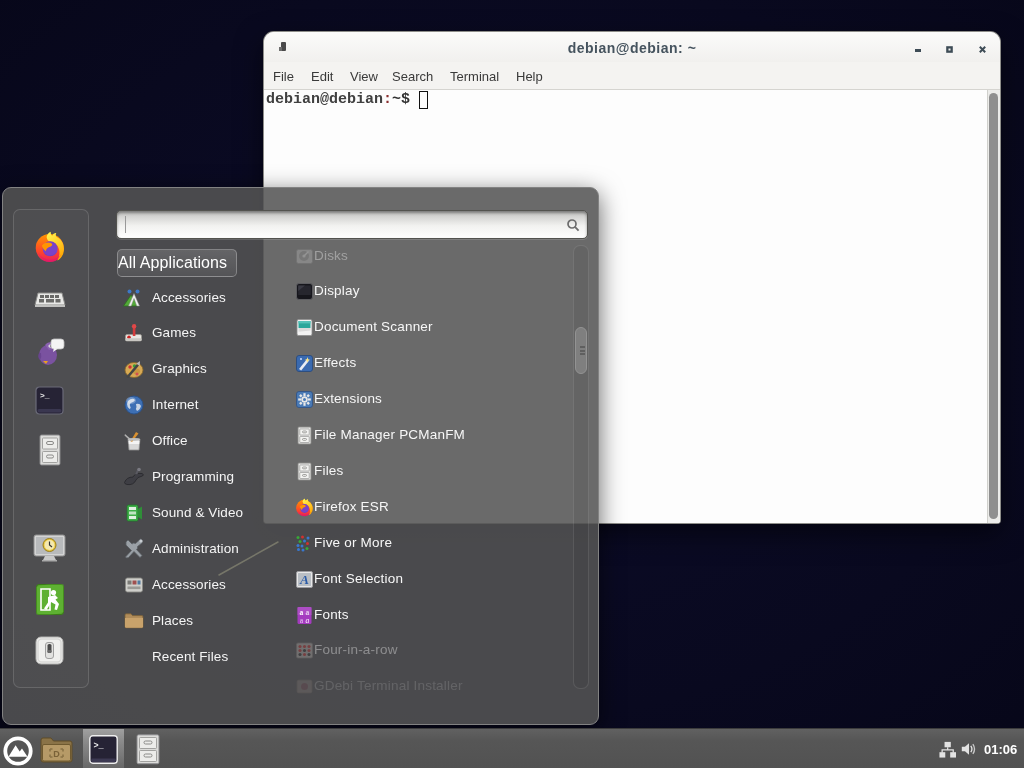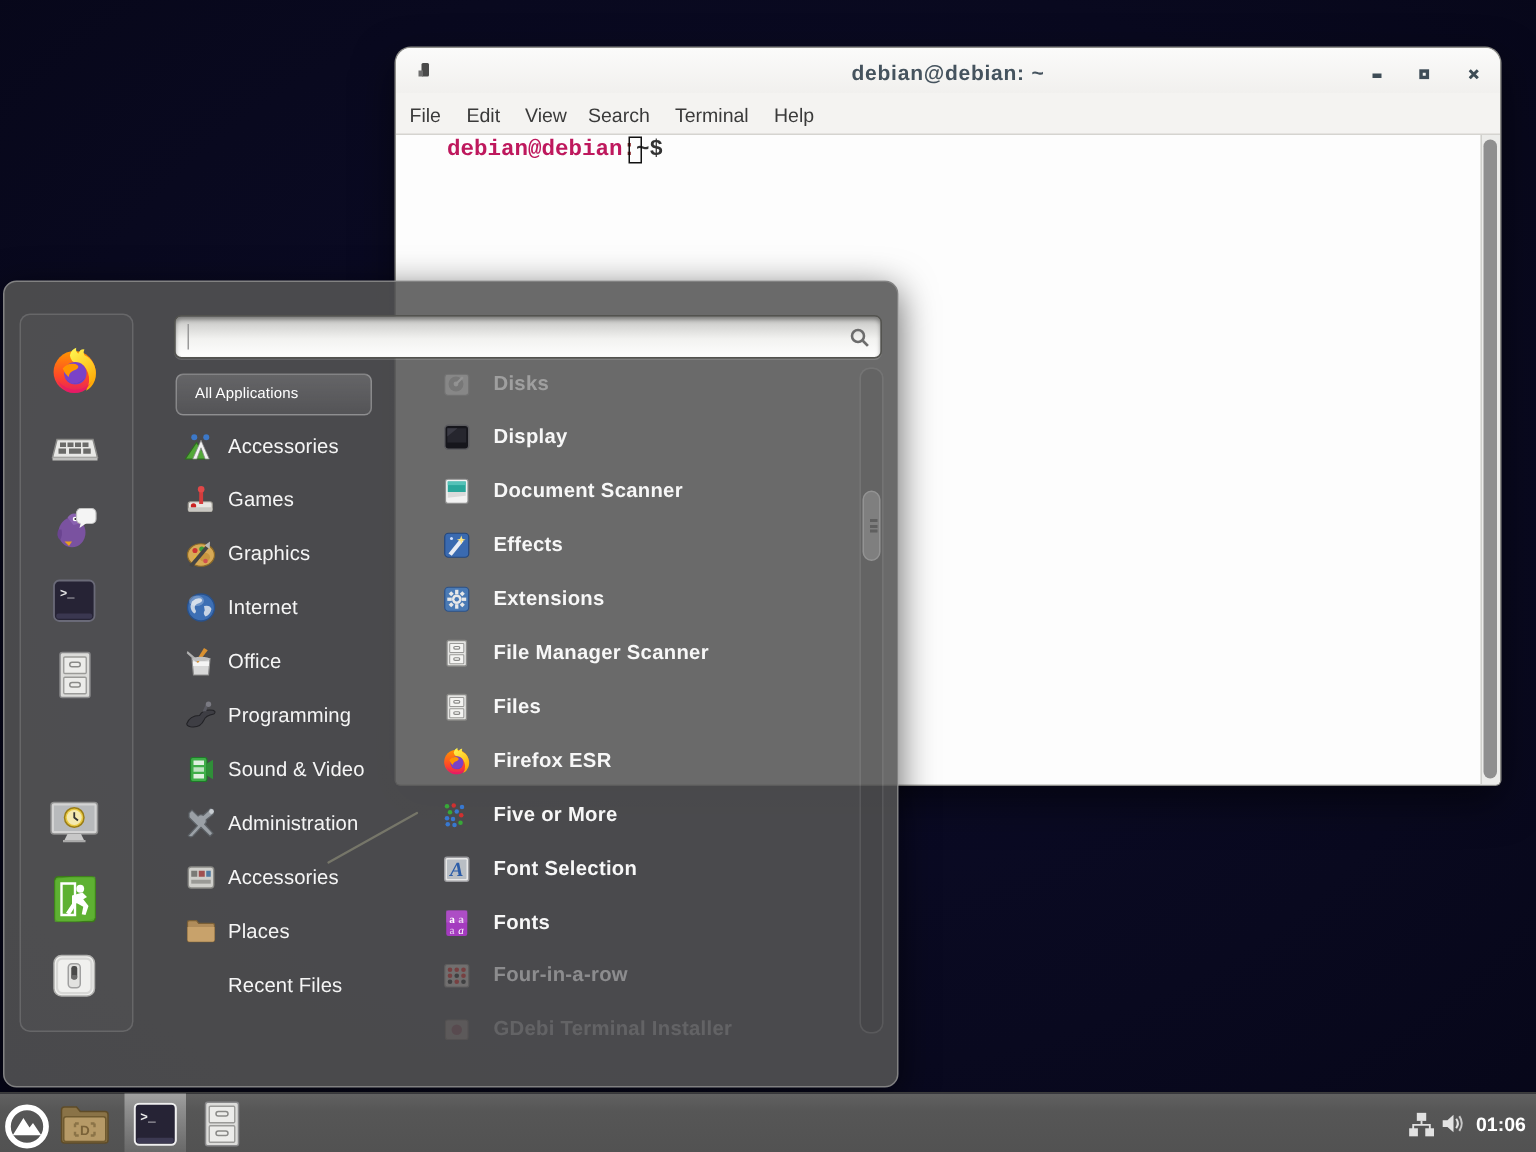--- a/index.html
+++ b/index.html
@@ -29,30 +29,30 @@
   #menu { position:absolute; left:2px; top:187px; width:597px; height:538px;
     background:rgba(84,84,84,0.87); border:1px solid #828282; border-radius:9px;
     box-shadow:0 6px 24px rgba(0,0,0,0.6); }
   #sidebar { position:absolute; left:10px; top:21px; width:76px; height:479px;
     border:1px solid rgba(255,255,255,0.14); border-radius:7px; background:rgba(255,255,255,0.025); }
   .sbi { position:absolute; }
   #searchbox { position:absolute; left:113px; top:22px; width:472px; height:29px;
     background:linear-gradient(#c2c2c0, #f2f2f0 55%, #fefefe); border:1px solid #53534f; border-radius:5px;
     box-shadow:inset 0 2px 3px rgba(0,0,0,0.38), 0 1px 0 rgba(255,255,255,0.15); }
   #searchcaret { position:absolute; left:8px; top:5px; width:1px; height:17px; background:#999; }
-  #allapps { position:absolute; left:114px; top:61px; width:131px; height:28px;
+  #allapps { position:absolute; left:114px; top:61px; width:120px; height:28px;
     background:linear-gradient(rgba(255,255,255,0.15), rgba(255,255,255,0.06));
     border:1px solid rgba(255,255,255,0.28); border-radius:5px;
-    color:#fff; font-size:10px; line-height:26px; padding-left:12px; letter-spacing:0.1px; }
+    color:#fff; font-size:16px; line-height:26px; letter-spacing:0.1px; }
   .cat { position:absolute; left:120px; height:22px; color:#f5f5f5; font-size:13.5px; letter-spacing:0.1px; }
   .cat .ci { position:absolute; left:0; top:0; width:22px; height:22px; }
   .cat .cl { position:absolute; left:29px; top:3px; white-space:nowrap; }
   .app { position:absolute; left:292px; height:19px; color:#f7f7f7; font-size:13.5px; letter-spacing:0.2px; }
   .app .ai { position:absolute; left:0; top:0; width:19px; height:19px; }
-  .app .al { position:absolute; left:34px; top:1px; white-space:nowrap;font-weight:bold; }
+  .app .al { position:absolute; left:19px; top:1px; white-space:nowrap; }
   .dim40 { opacity:0.38; }
   .dim30 { opacity:0.14; }
   #mthumb { position:absolute; left:572px; top:139px; width:12px; height:47px;
     background:#7f7f7f; border:1px solid #939393; border-radius:6px; }
   #mthumb i { position:absolute; left:3.5px; width:5px; height:2px; background:#5f5f5f; }
   #watermark { position:absolute; left:457px; top:479px; font-size:30px; font-weight:bold;
     color:rgba(255,255,255,0.20); letter-spacing:0.5px; }
 
   
   #taskbar { position:absolute; left:0; top:728px; width:1024px; height:40px;
@@ -80,21 +80,21 @@
     <div style="position:absolute;left:651px;top:17px;width:6px;height:3px;background:#3e4c56;"></div>
     <svg style="position:absolute;left:682px;top:14px;" width="7" height="7" viewBox="0 0 7 7">
       <rect x="0.2" y="0.2" width="6.6" height="6.6" fill="#3e4c56"></rect>
       <rect x="2.5" y="2.5" width="2" height="2" fill="#f5f5f3"></rect>
     </svg>
     <svg style="position:absolute;left:715px;top:14px;" width="7" height="7" viewBox="0 0 7 7">
       <path d="M0.8 0.8 L6.2 6.2 M6.2 0.8 L0.8 6.2" stroke="#3e4c56" stroke-width="2"></path>
     </svg>
   </div>
   <div id="termbody">
-    <div id="prompt"><span style="color:#be185d;margin-left:32px;">debian@debian</span><span style="color:#8b3030;">:</span><span style="color:#333;">~$</span></div>
+    <div id="prompt"><span style="color:#404040;">debian@debian</span><span style="color:#8b3030;">:</span><span style="color:#333;">~$</span></div>
     <div id="cursor"></div>
     <div id="vscroll">
         <div id="vthumb"></div>
       </div>
   </div>
 </div>
 
 <div id="menu">
   <div id="sidebar"></div>
   <svg class="sbi" style="left:31px;top:43px;" width="32" height="32" viewBox="0 0 32 32">
@@ -334,21 +334,21 @@
       <span class="al">Extensions</span>
     </div>
   <div class="app" style="top:238.0px;">
       <svg class="ai" viewBox="0 0 19 19">
         <rect x="3" y="1" width="13" height="17" rx="1" fill="#e4e4e2" stroke="#8a8a88" stroke-width="0.9"></rect>
         <rect x="4.8" y="3" width="9.4" height="6" rx="0.5" fill="#f4f4f2" stroke="#9a9a98" stroke-width="0.7"></rect>
         <rect x="4.8" y="10.5" width="9.4" height="6" rx="0.5" fill="#f4f4f2" stroke="#9a9a98" stroke-width="0.7"></rect>
         <rect x="7.5" y="5" width="4" height="1.8" rx="0.9" fill="none" stroke="#8a8a88" stroke-width="0.8"></rect>
         <rect x="7.5" y="12.5" width="4" height="1.8" rx="0.9" fill="none" stroke="#8a8a88" stroke-width="0.8"></rect>
       </svg>
-      <span class="al">File Manager Scanner</span>
+      <span class="al">File Manager PCManFM</span>
     </div>
   <div class="app" style="top:273.9px;">
       <svg class="ai" viewBox="0 0 19 19">
         <rect x="3" y="1" width="13" height="17" rx="1" fill="#e4e4e2" stroke="#8a8a88" stroke-width="0.9"></rect>
         <rect x="4.8" y="3" width="9.4" height="6" rx="0.5" fill="#f4f4f2" stroke="#9a9a98" stroke-width="0.7"></rect>
         <rect x="4.8" y="10.5" width="9.4" height="6" rx="0.5" fill="#f4f4f2" stroke="#9a9a98" stroke-width="0.7"></rect>
         <rect x="7.5" y="5" width="4" height="1.8" rx="0.9" fill="none" stroke="#8a8a88" stroke-width="0.8"></rect>
         <rect x="7.5" y="12.5" width="4" height="1.8" rx="0.9" fill="none" stroke="#8a8a88" stroke-width="0.8"></rect>
       </svg>
       <span class="al">Files</span>

